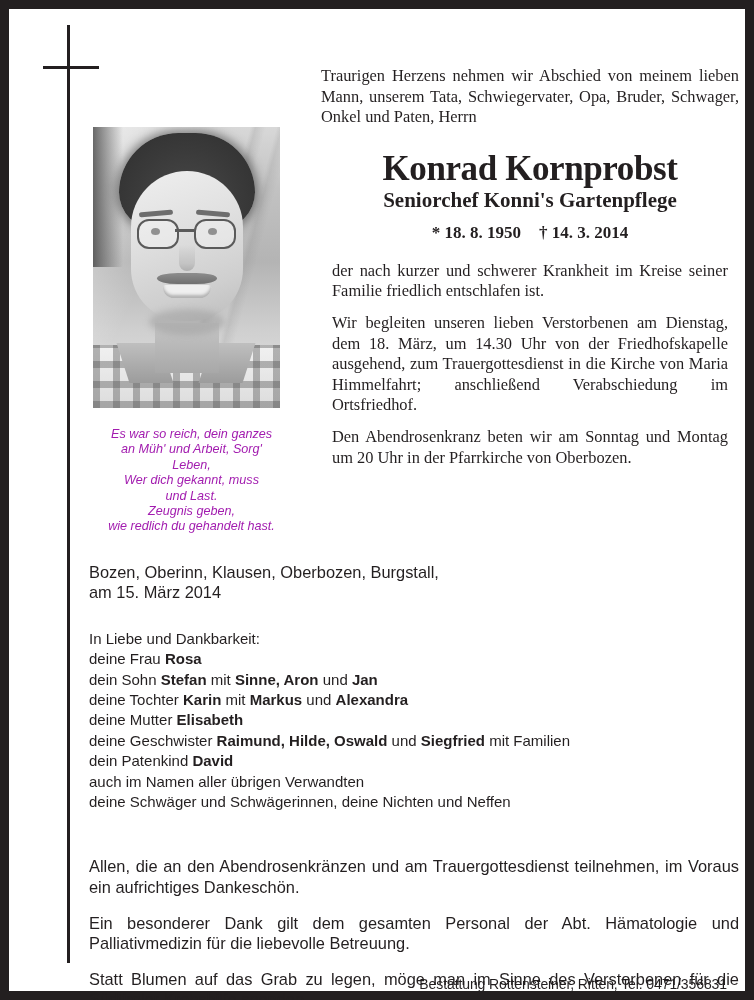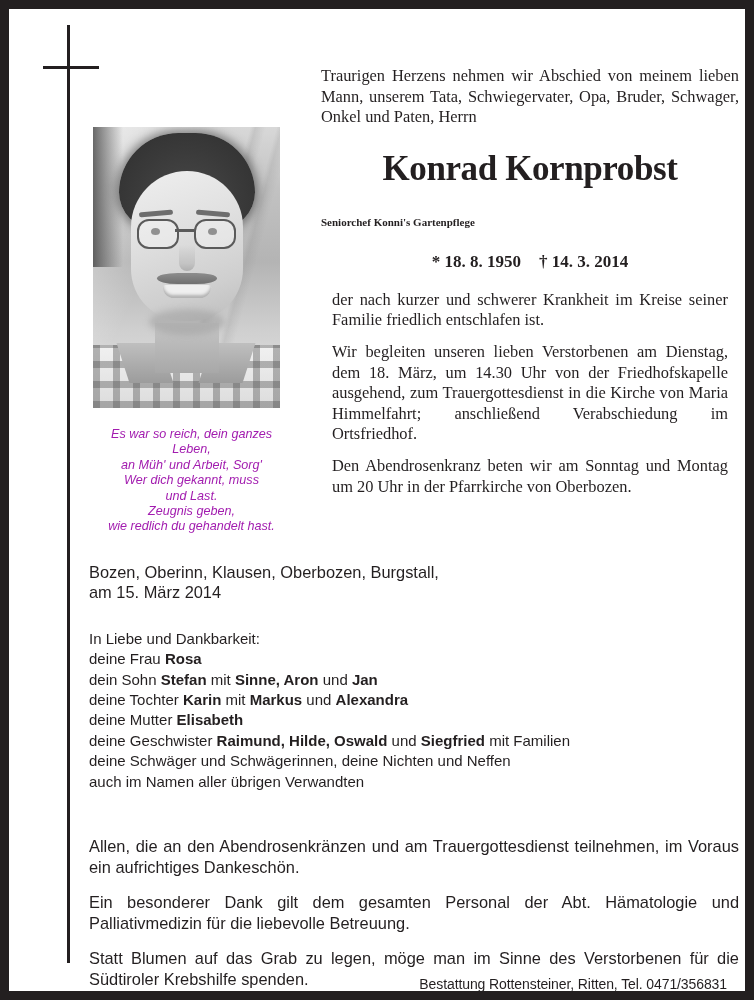--- a/index.html
+++ b/index.html
@@ -239,28 +239,29 @@
   .name {
     margin-top: 22px;
     text-align: center;
     font-size: 35px;
     font-weight: bold;
     letter-spacing: -0.4px;
     line-height: 38px;
   }
 
   .role {
-    margin-top: 24px;
-    font-size: 11px;
+    margin-top: 2px;
+    text-align: center;
+    font-size: 21px;
     font-weight: bold;
     line-height: 20px;
   }
 
   .dates {
-    margin-top: 20px;
+    margin-top: 13px;
     text-align: center;
     font-size: 17px;
     font-weight: bold;
     line-height: 20px;
   }
   .dates .gap { display: inline-block; width: 18px; }
 
   .body-text {
     margin-top: 18px;
     font-size: 16.4px;
@@ -342,22 +343,22 @@
         <div class="ph-glass-r"></div>
         <div class="ph-bridge"></div>
         <div class="ph-nose"></div>
         <div class="ph-mous"></div>
         <div class="ph-mouth"></div>
         <div class="ph-chin"></div>
       </div>
 
       <div class="verse">
         <div>Es war so reich, dein ganzes</div>
+        <div>an Müh' und Arbeit, Sorg'</div>
         <div>Leben,</div>
-        <div>an Müh' und Arbeit, Sorg'</div>
         <div>Wer dich gekannt, muss</div>
         <div>und Last.</div>
         <div>Zeugnis geben,</div>
         <div>wie redlich du gehandelt hast.</div>
       </div>
     </div>
 
     <div class="right-col">
       <div class="intro">Traurigen Herzens nehmen wir Abschied von meinem lieben Mann, unserem Tata, Schwiegervater, Opa, Bruder, Schwager, Onkel und Paten, Herrn</div>
       <div class="name">Konrad Kornprobst</div>
@@ -378,22 +379,23 @@
         <div>am 15. März 2014</div>
       </div>
 
       <div class="family">
         <div class="line">In Liebe und Dankbarkeit:</div>
         <div class="line"><span>deine Frau </span><b>Rosa</b></div>
         <div class="line"><span>dein Sohn </span><b>Stefan</b><span> mit </span><b>Sinne, Aron</b><span> und </span><b>Jan</b></div>
         <div class="line"><span>deine Tochter </span><b>Karin</b><span> mit </span><b>Markus</b><span> und </span><b>Alexandra</b></div>
         <div class="line"><span>deine Mutter </span><b>Elisabeth</b></div>
         <div class="line"><span>deine Geschwister </span><b>Raimund, Hilde, Oswald</b><span> und </span><b>Siegfried</b><span> mit Familien</span></div>
+        <div class="line"><span>dein Patenkind </span><b>David</b></div>
+        <div class="line"><span>auch im Namen aller übrigen Verwandten</span></div>
         <div class="line"><span>deine Schwäger und Schwägerinnen, deine Nichten und Neffen</span></div>
-        <div class="line"><span>auch im Namen aller übrigen Verwandten</span></div>
       </div>
 
       <div class="closing">
         <p>Allen, die an den Abendrosenkränzen und am Trauergottesdienst teilnehmen, im Voraus ein aufrichtiges Dankeschön.</p>
         <p>Ein besonderer Dank gilt dem gesamten Personal der Abt. Hämatologie und Palliativmedizin für die liebevolle Betreuung.</p>
         <p>Statt Blumen auf das Grab zu legen, möge man im Sinne des Verstorbenen für die Südtiroler Krebshilfe spenden.</p>
       </div>
     </div>
 
     <div class="footer">Bestattung Rottensteiner, Ritten, Tel. 0471/356831</div>

